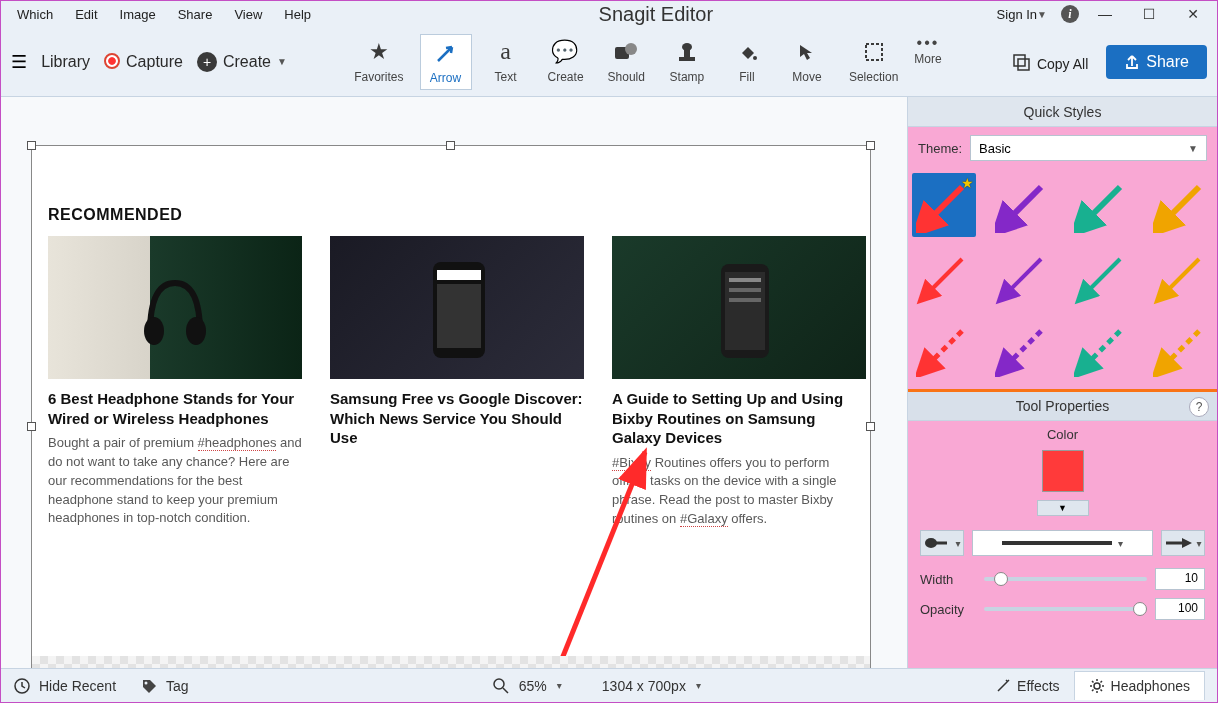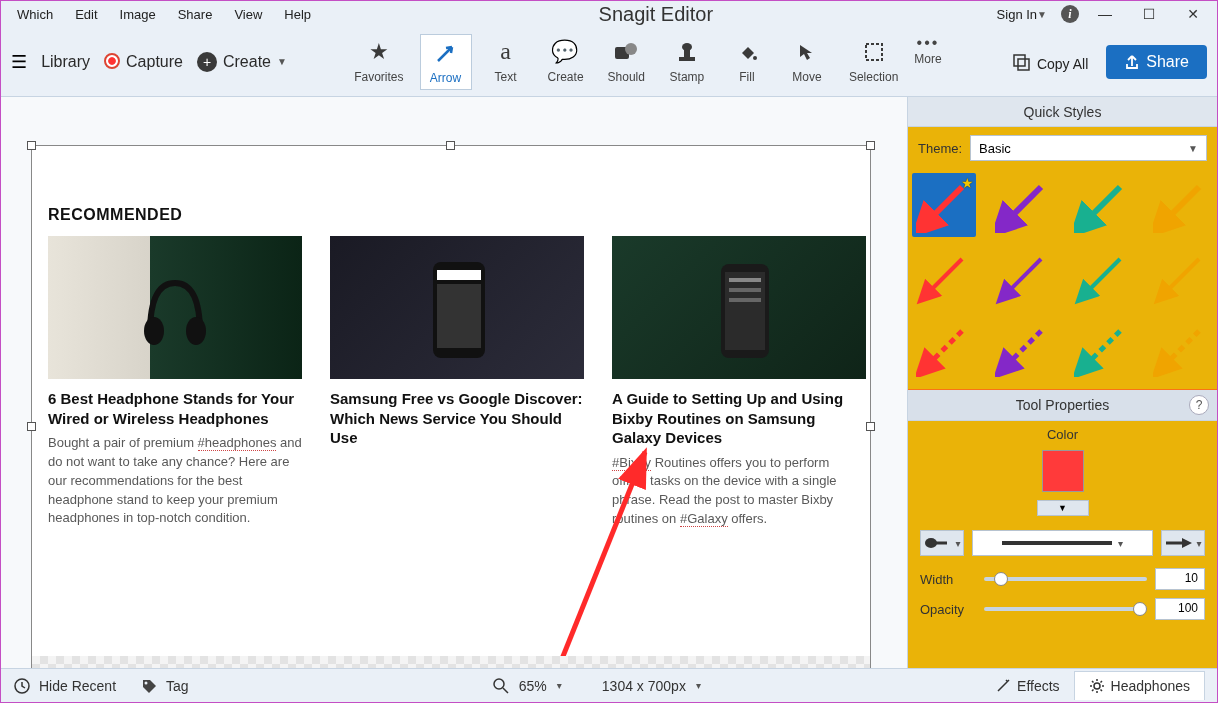--- a/index.html
+++ b/index.html
@@ -57,31 +57,31 @@
 .thumb { width:254px; height:143px; background:#333; display:flex; align-items:center; justify-content:center; }
 .th1 { background:linear-gradient(90deg,#e8e4da 0%,#d8d4ca 40%,#1a3a2a 40%,#0b2416 100%);}
 .th2 { background:linear-gradient(135deg,#1a1a24 0%,#2c2c3a 100%);}
 .th3 { background:linear-gradient(135deg,#1a3a2a 0%,#0f2418 100%);}
 .article h3 { font-size:15px; font-weight:800; color:#111; margin-top:10px; line-height:1.3; font-family:Arial,sans-serif;}
 .article p { font-size:13px; color:#595959; margin-top:6px; line-height:1.45;}
 .ulink { color:#595959; border-bottom:1px dotted #c44; }
 .redarrow { position:absolute; left:465px; top:290px; pointer-events:none;}
 
 
-.qpanel { width:310px; background:#eab308; border-left:1px solid #c7d4e2; display:flex; flex-direction:column; }
+.qpanel { width:310px; background:#f9a8d4; border-left:1px solid #c7d4e2; display:flex; flex-direction:column; }
 .qtitle { height:30px; display:flex; align-items:center; justify-content:center; background:#dfe6ee; font-size:14px; color:#333; border-bottom:1px solid #c7d4e2;}
 .theme-row { display:flex; align-items:center; gap:8px; padding:8px 10px;}
 .theme-row label { font-size:13px; color:#333;}
 .theme-sel { flex:1; height:26px; background:#fff; border:1px solid #b7c3d0; padding:0 8px; display:flex; align-items:center; justify-content:space-between; font-size:13px;}
 .swatches { padding:4px 0 8px 0; display:grid; grid-template-columns:repeat(4,1fr); gap:8px; justify-items:center;}
 .sw { width:64px; height:64px; display:flex; align-items:center; justify-content:center; border-radius:2px; position:relative;}
 .sw.sel { background:#1b6fc2; }
 .sw svg { width:56px; height:56px;}
 .star { position:absolute; top:2px; right:2px; color:#f0c400; font-size:14px; text-shadow:0 0 1px #000;}
-.tptitle { background:#d8e0ea; height:32px; display:flex; align-items:center; justify-content:center; font-size:14px; color:#333; border-top:1px solid #f97316; border-bottom:1px solid #c7d4e2; position:relative;}
+.tptitle { background:#d8e0ea; height:32px; display:flex; align-items:center; justify-content:center; font-size:14px; color:#333; border-top:3px solid #f97316; border-bottom:1px solid #c7d4e2; position:relative;}
 .helpq { position:absolute; right:8px; top:5px; width:20px;height:20px;border-radius:50%;background:#fff;border:1px solid #aab;display:flex;align-items:center;justify-content:center;font-size:12px;color:#555;}
 .tprow { padding:6px 12px; display:flex; gap:40px; justify-content:center;}
 .tpcol { display:flex; flex-direction:column; align-items:center; gap:4px;}
 .tpcol .lab { font-size:13px; color:#333;}
 .colorswatch { width:42px;height:42px;border:1px solid #999; margin:4px 0;}
 .colordd { width:52px;height:16px;background:#dfe6ee;border:1px solid #b7c3d0;display:flex;align-items:center;justify-content:center;font-size:9px;}
 .shadowgrid { width:48px;height:48px;display:grid;grid-template-columns:repeat(3,1fr);grid-template-rows:repeat(3,1fr);border:1px solid #b7c3d0;margin:4px 0;}
 .shadowgrid div{border:1px solid #dfe6ee;}
 .shadowgrid .cs{background:#1b6fc2;color:#fff;display:flex;align-items:center;justify-content:center;font-size:10px;}
 .endrow { display:flex; gap:8px; padding:8px 12px; align-items:center;}

